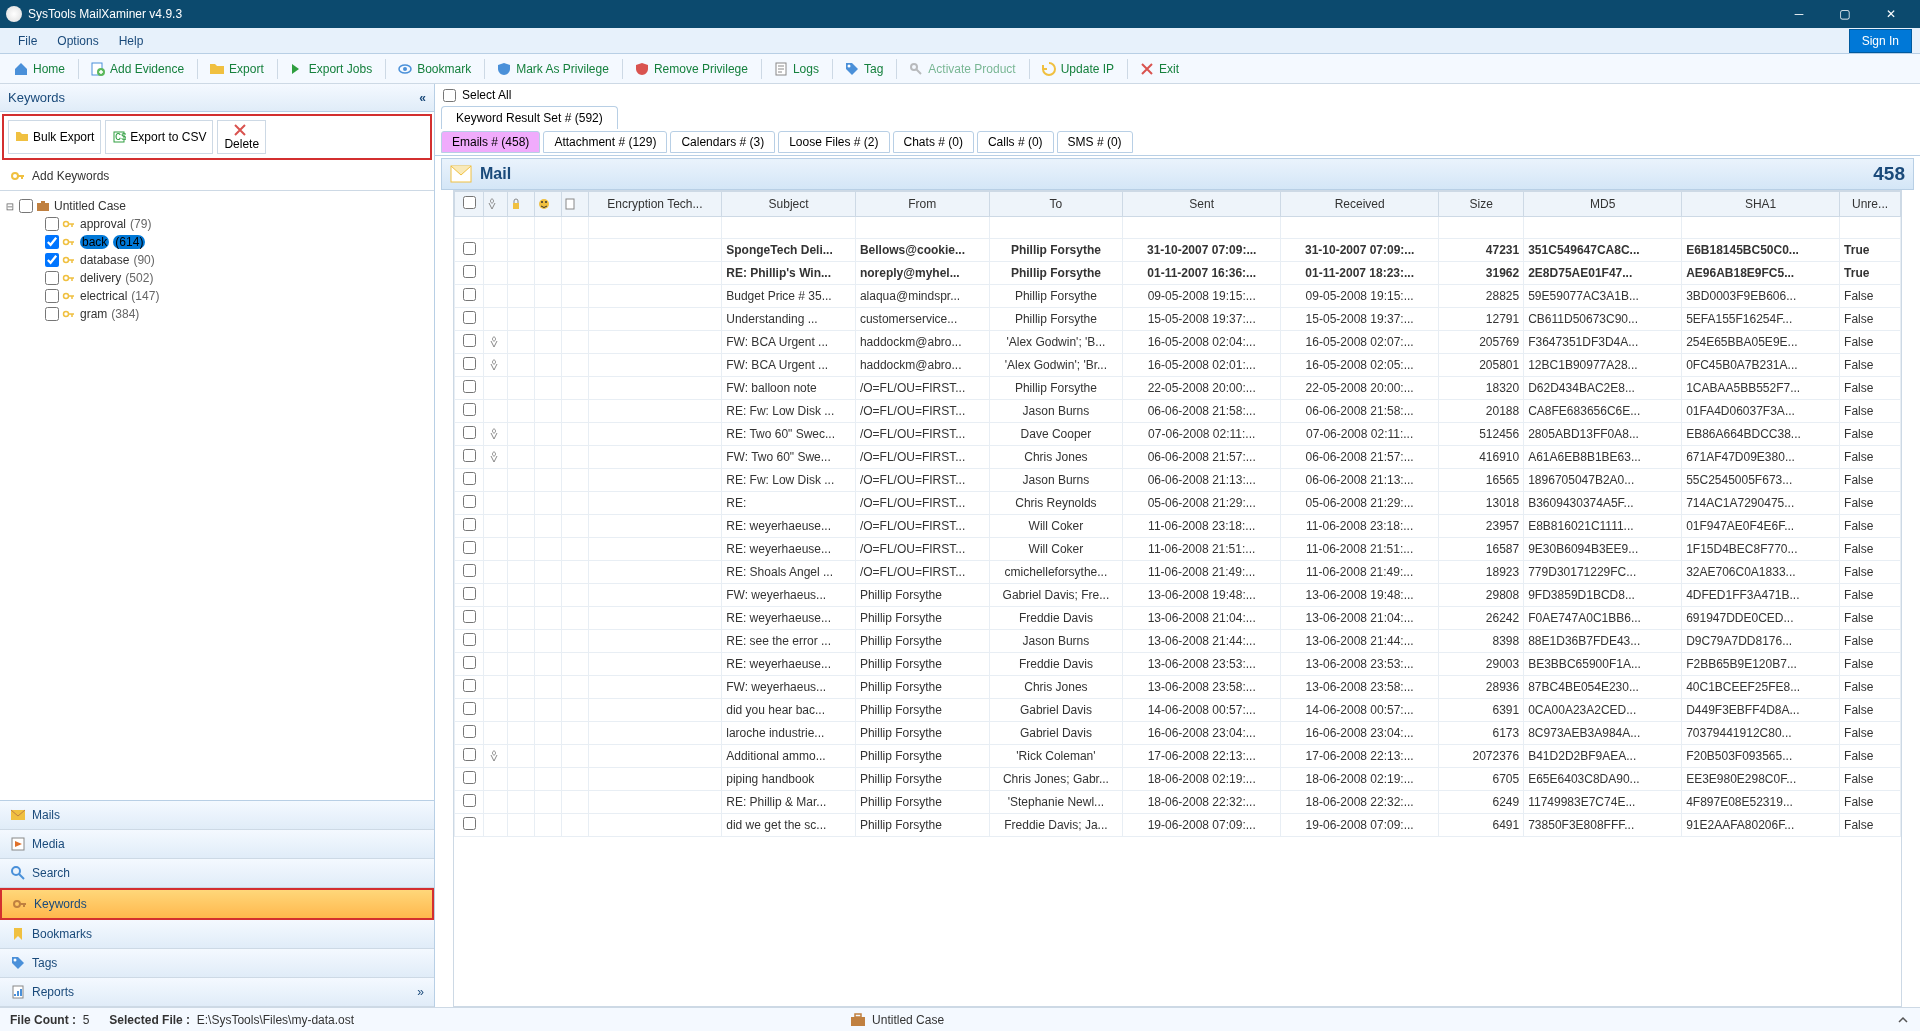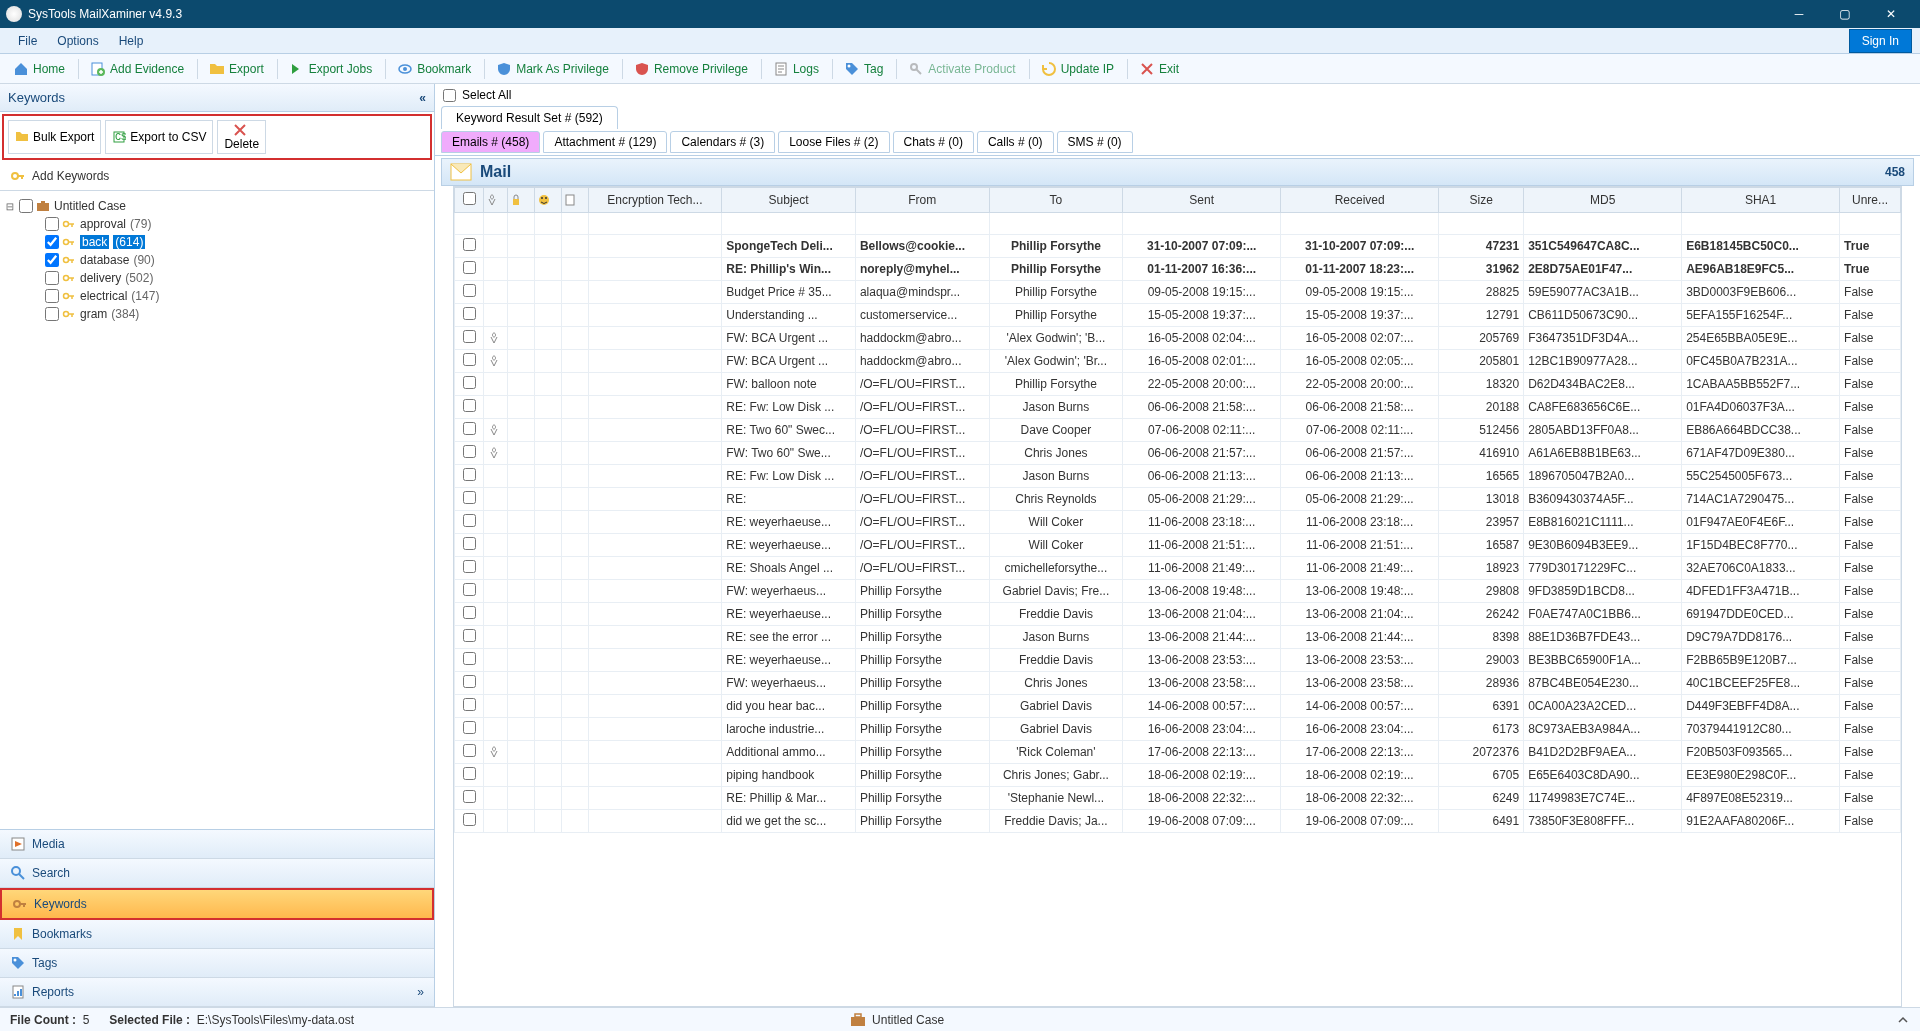--- a/index.html
+++ b/index.html
@@ -26,38 +26,38 @@
 .kwactions .kbtn .ic { width:14px; height:14px; margin-right:4px; }
 .addkw { display:flex; align-items:center; padding:6px 10px; border-bottom:1px solid #cdd9e5; color:#333; }
 .addkw .kico { width:16px; height:16px; margin-right:6px; }
 .tree { flex:1; overflow:auto; padding:6px 4px; }
 .tree-row { display:flex; align-items:center; padding:2px 0; white-space:nowrap; }
 .tree-row .tog { width:12px; text-align:center; color:#666; cursor:pointer; font-size:10px; }
 .tree-row .cb { width:14px; height:14px; margin:0 3px; cursor:pointer; }
 .tree-row .kic { width:14px; height:14px; margin-right:4px; }
 .tree-row .lbl { color:#333; }
 .tree-row .cnt { color:#666; margin-left:4px; }
-.tree-row.sel .lbl, .tree-row.sel .cnt { background:#0078d7; color:#ffffff; padding:0 2px; }
+.tree-row.sel .lbl, .tree-row.sel .cnt { background:#0078d7; color:#000000; padding:0 2px;border-radius:7px; }
 .navstack { border-top:1px solid #b8cfe5; }
 .navitem { display:flex; align-items:center; padding:6px 10px; background:linear-gradient(#f4f9ff,#e0ecf8); border-bottom:1px solid #cdd9e5; color:#1a4a7a; cursor:pointer; }
 .navitem.active { background:linear-gradient(#ffd77a,#ffb84d); border:2px solid #d32f2f; }
 .navitem .nic { width:16px; height:16px; margin-right:6px; }
 .navitem .exp { margin-left:auto; color:#1a4a7a; }
 .content { flex:1; display:flex; flex-direction:column; overflow:hidden; }
 .selallrow { display:flex; align-items:center; padding:4px 8px; }
 .selallrow input { margin-right:6px; }
 .resulttabs { padding:0 6px; }
 .rtab { display:inline-block; background:#fff; border:1px solid #b8cfe5; border-bottom:none; padding:4px 14px; border-radius:4px 4px 0 0; }
 .subtabs { display:flex; padding:2px 6px; border-bottom:1px solid #b8cfe5; flex-wrap:wrap; }
 .stab { border:1px solid #b8cfe5; padding:3px 10px; margin-right:3px; background:#fff; cursor:pointer; border-radius:3px 3px 0 0; }
 .stab.active { background:#f0abfc; }
 .mailhdr { display:flex; align-items:center; background:linear-gradient(#eaf3fc,#d4e6f7); border:1px solid #b8cfe5; margin:2px 6px 0 6px; padding:4px 8px; }
 .mailhdr .mic { width:22px; height:18px; margin-right:8px; }
 .mailhdr .mt { color:#1a4a7a; font-weight:bold; font-size:16px; flex:1; }
-.mailhdr .mcnt { color:#1a4a7a; font-weight:bold; font-size:12px; }
+.mailhdr .mcnt { color:#1a4a7a; font-weight:bold; font-size:19px; }
 .gridwrap { flex:1; overflow:auto; margin:0 18px; border:1px solid #cdd9e5; position:relative; }
 table.grid { border-collapse:collapse; width:100%; table-layout:fixed; }
 table.grid th { background:#eef4fa; border:1px solid #cdd9e5; padding:4px 2px; color:#333; font-weight:normal; position:sticky; top:0; text-align:center; overflow:hidden; text-overflow:ellipsis; white-space:nowrap; }
 table.grid td { border:1px solid #e8eef4; padding:3px 4px; overflow:hidden; text-overflow:ellipsis; white-space:nowrap; color:#333; text-align:left; }
 table.grid td.c { text-align:center; }
 table.grid td.r { text-align:right; }
 table.grid tr.filter td { height:22px; background:#fff; }
 .statusbar { height:24px; background:#f4f9ff; border-top:1px solid #cdd9e5; display:flex; align-items:center; padding:0 10px; color:#333; }
 .statusbar .sitem { margin-right:20px; }
 .statusbar .case { display:flex; align-items:center; margin:0 auto; }
@@ -327,20 +327,29 @@
             </span>
             <span class="lbl">gram</span>
             <span class="cnt">(384)</span>
           </div>
         </div>
     </div>
     <div class="navstack">
       <div class="navitem">
           <span class="nic">
             <svg width="16" height="16">
+              <rect x="1" y="3" width="14" height="10" fill="#f0c040"></rect>
+              <path d="M1 3 L8 9 L15 3" fill="none" stroke="#c08040"></path>
+            </svg>
+          </span>
+          <span>Mails</span>
+        </div>
+      <div class="navitem">
+          <span class="nic">
+            <svg width="16" height="16">
               <rect x="2" y="2" width="12" height="12" fill="#fff" stroke="#888"></rect>
               <path d="M5 5 L12 8 L5 11 Z" fill="#e0702a"></path>
             </svg>
           </span>
           <span>Media</span>
         </div>
       <div class="navitem">
           <span class="nic">
             <svg width="16" height="16">
               <circle cx="6" cy="6" r="4" fill="none" stroke="#4a90d9" stroke-width="2"></circle>

